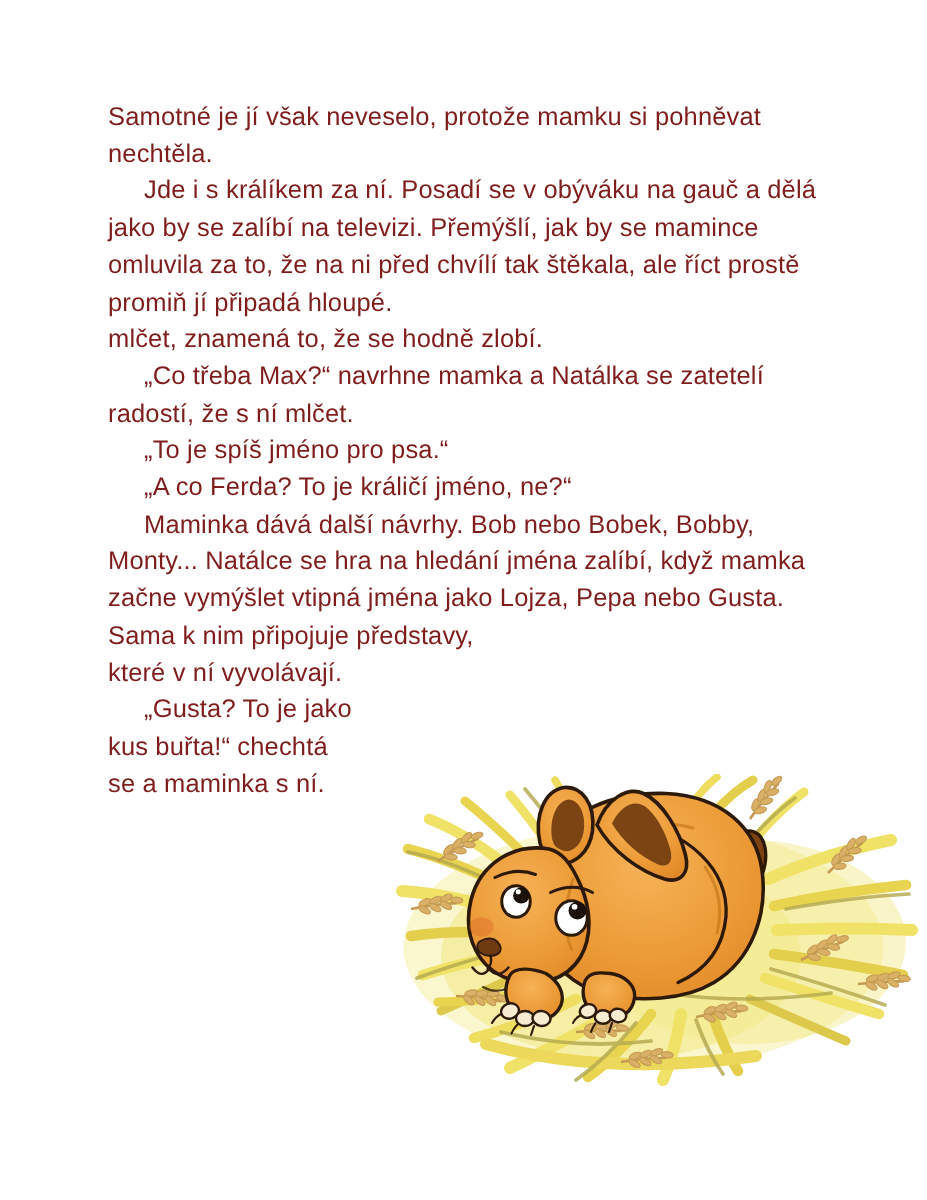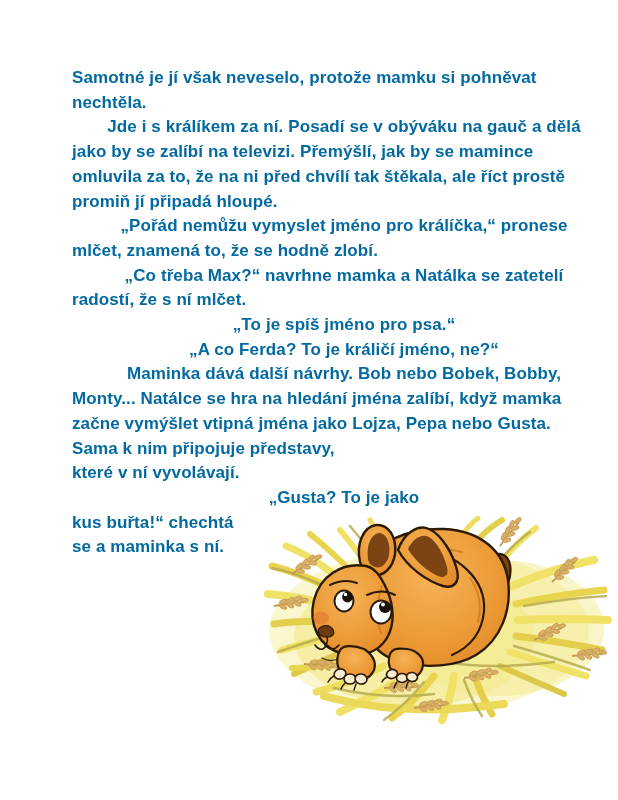--- a/index.html
+++ b/index.html
@@ -3,44 +3,42 @@
 <meta charset="utf-8">
 <style>
   html,body { margin:0; padding:0; background:#ffffff; }
   body { width:618px; height:800px; font-family:"Liberation Sans", sans-serif; }
   .page {
     position:relative; width:618px; height:800px;
     background:#ffffff; overflow:hidden;
   }
   .story {
     position:absolute; left:72px; top:66px; width:520px;
-    font-size:17px; line-height:24.7px; color:#0369a1;
+    font-size:17px; line-height:24.7px; color:#7f1d1d;
     letter-spacing:0.1px;
-    font-weight:bold;
   }
   .line { white-space:pre; }
-  .line.indent { padding-left:24px;text-align:center; }
+  .line.indent { padding-left:24px; }
   .illustration {
     position:absolute; left:264px; top:516px;
     width:350px; height:210px;
   }
 </style>
 </head>
 <body>
 
 <div class="page">
 
   <div class="story">
       <div class="line">Samotné je jí však neveselo, protože mamku si pohněvat</div>
       <div class="line">nechtěla.</div>
       <div class="line indent">Jde i s králíkem za ní. Posadí se v obýváku na gauč a dělá</div>
       <div class="line">jako by se zalíbí na televizi. Přemýšlí, jak by se mamince</div>
       <div class="line">omluvila za to, že na ni před chvílí tak štěkala, ale říct prostě</div>
       <div class="line">promiň jí připadá hloupé.</div>
-      <div class="line indent">„Pořád nemůžu vymyslet jméno pro králíčka,“ pronese</div>
       <div class="line">mlčet, znamená to, že se hodně zlobí.</div>
       <div class="line indent">„Co třeba Max?“ navrhne mamka a Natálka se zatetelí</div>
       <div class="line">radostí, že s ní mlčet.</div>
       <div class="line indent">„To je spíš jméno pro psa.“</div>
       <div class="line indent">„A co Ferda? To je králičí jméno, ne?“</div>
       <div class="line indent">Maminka dává další návrhy. Bob nebo Bobek, Bobby,</div>
       <div class="line">Monty... Natálce se hra na hledání jména zalíbí, když mamka</div>
       <div class="line">začne vymýšlet vtipná jména jako Lojza, Pepa nebo Gusta.</div>
       <div class="line">Sama k nim připojuje představy,</div>
       <div class="line">které v ní vyvolávají.</div>

